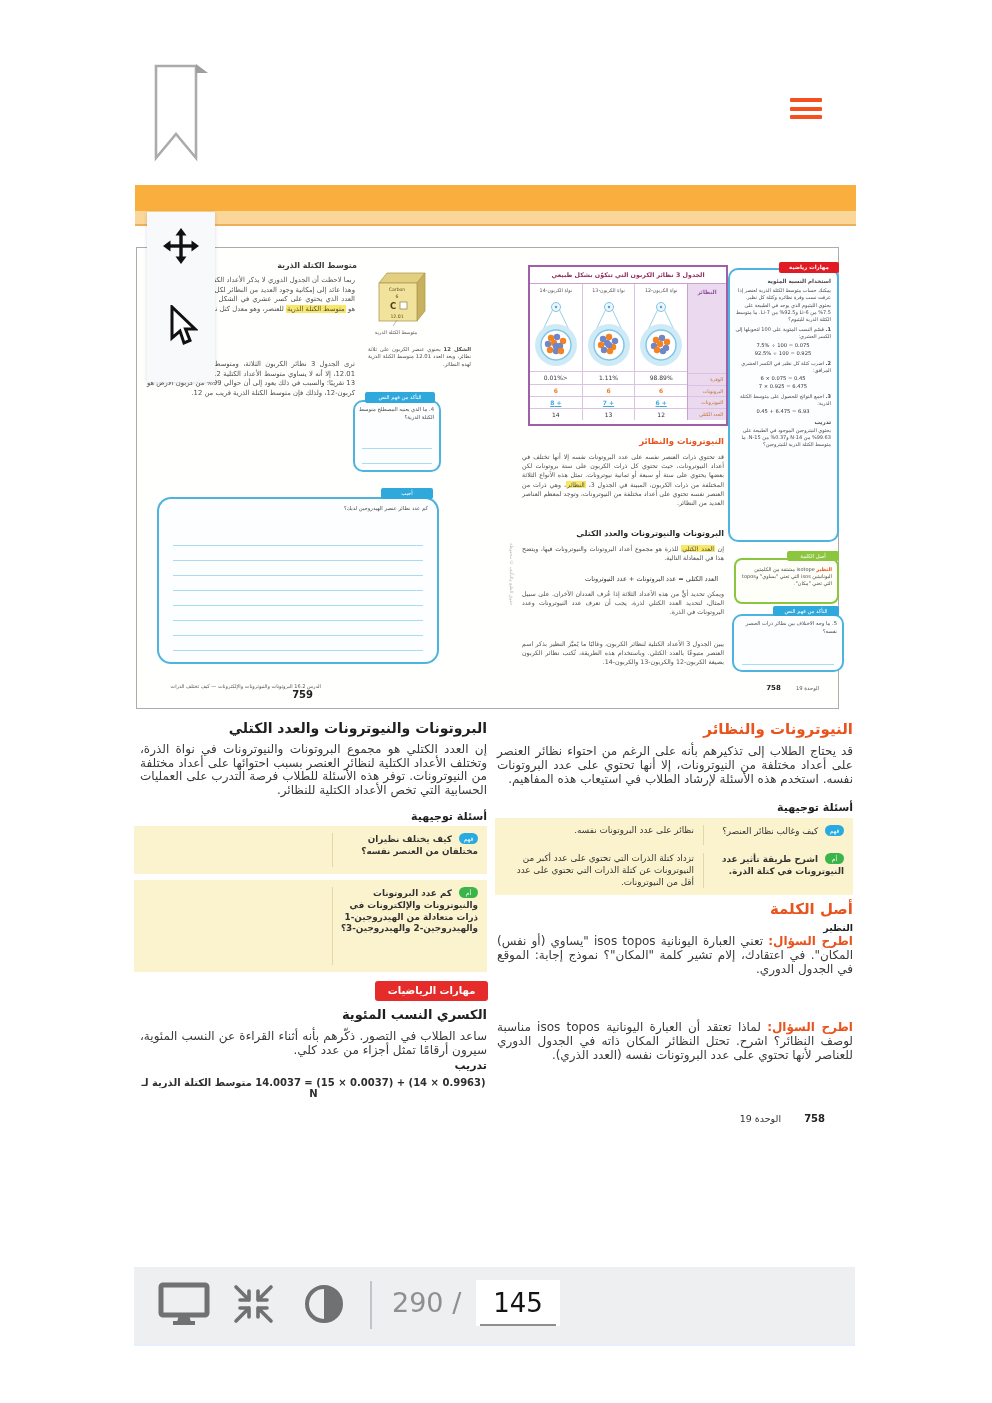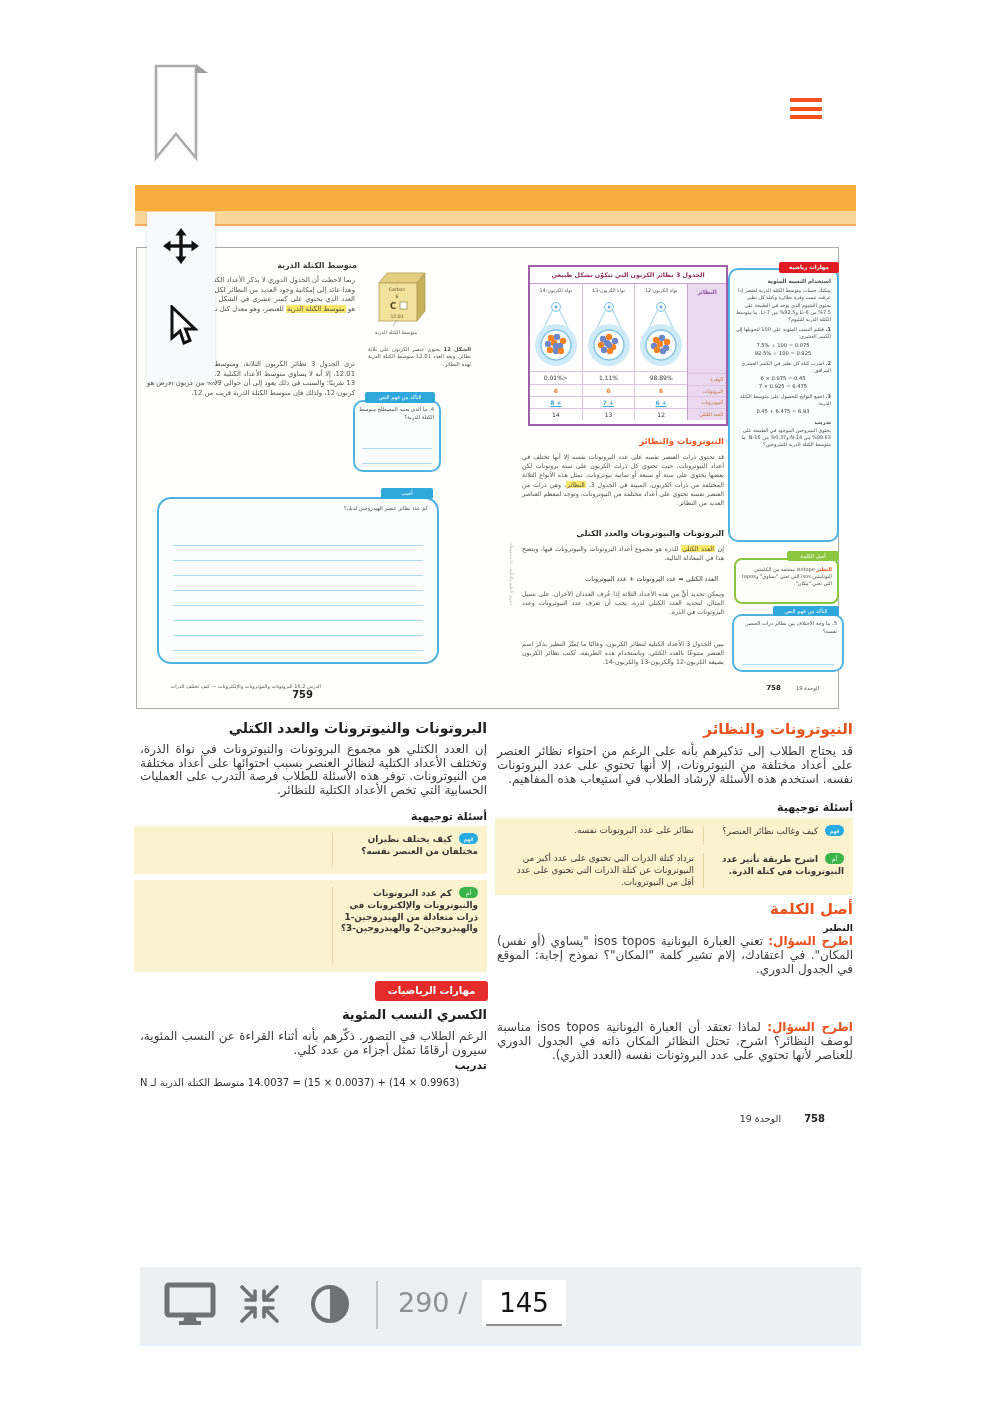--- a/index.html
+++ b/index.html
@@ -49,21 +49,21 @@
   .n-p{direction:rtl;text-align:justify;font-size:12px;line-height:14px;color:#3A3A3A;}
   .qa-box{background:#FBF3CE;display:flex;direction:rtl;padding:7px 9px;box-sizing:border-box;}
   .qa-q{width:41%;padding-left:8px;border-left:1px solid #E2D7A8;font-size:8.8px;line-height:11.8px;color:#333;text-align:right;}
   .qa-a{width:59%;padding-right:9px;font-size:8.8px;line-height:11.8px;color:#333;text-align:right;}
   .badge{display:inline-block;min-width:15px;height:11px;border-radius:6px;color:#fff;font-size:6px;line-height:11px;
          text-align:center;padding:0 2px;margin-left:4px;vertical-align:1px;}
   .badge-blue{background:#29ABE2;}
   .badge-green{background:#3BB54A;}
   .ask-label{font-weight:bold;color:#E8531E;}
   
-  .toolbar{left:140px;top:1267px;width:721px;height:77px;background:#EDEFF1;border-bottom:2px solid #E7F0FA;}
+  .toolbar{left:134px;top:1267px;width:721px;height:77px;background:#EDEFF1;border-bottom:2px solid #E7F0FA;}
   .tb-num{font-size:27px;color:#8F8F8F;}
   .page-input{position:absolute;left:342px;top:13px;width:84px;height:46px;background:#fff;border:none;
               text-align:center;font-size:26px;color:#141414;font-family:"DejaVu Sans",sans-serif;outline:none;padding:0;}
   .input-underline{position:absolute;left:346px;top:57px;width:76px;height:2px;background:#8E8E8E;}
   .gutter-v{writing-mode:vertical-rl;font-size:4.5px;color:#B9B9B9;letter-spacing:1px;}
 </style>
 </head>
 <body>
 
 <div id="root">
@@ -338,23 +338,23 @@
 
   <div class="abs qa-box" style="left:134px;top:880px;width:353px;min-height:92px;">
     <div class="qa-q" style="font-weight:bold;">
       <span class="badge badge-green" style="font-weight:normal;">أم</span>
       <span>كم عدد البروتونات والنيوترونات والإلكترونات في ذرات متعادلة من الهيدروجين-1 والهيدروجين-2 والهيدروجين-3؟</span>
     </div>
   </div>
 
   <div class="abs" style="left:375px;top:981px;width:113px;height:20px;background:#E62B2B;border-radius:3px;color:#fff;font-size:10px;font-weight:bold;line-height:20px;text-align:center;">مهارات الرياضيات</div>
   <div class="abs n-head-dark" style="left:287px;top:1007px;width:200px;font-size:13px;">الكسري النسب المئوية</div>
-  <div class="abs n-p" style="left:140px;top:1029px;width:347px;">الرغم الطلاب في التصور. ذكّرهم بأنه أثناء القراءة عن النسب المئوية، سيرون أرقامًا تمثل أجزاء من عدد كلي.</div>
+  <div class="abs n-p" style="left:140px;top:1029px;width:347px;">ساعد الطلاب في التصور. ذكّرهم بأنه أثناء القراءة عن النسب المئوية، سيرون أرقامًا تمثل أجزاء من عدد كلي.</div>
   <div class="abs n-head-dark" style="left:427px;top:1059px;width:60px;font-size:11px;">تدريب</div>
-  <div class="abs rtl" style="left:140px;top:1077px;width:347px;text-align:left;font-size:10px;color:#2E2E2E;">(0.9963 × 14) + (0.0037 × 15) = 14.0037 متوسط الكتلة الذرية لـ N</div>
+  <div class="abs rtl" style="left:140px;top:1077px;width:347px;text-align:center;font-size:10px;color:#2E2E2E;font-weight:bold;">(0.9963 × 14) + (0.0037 × 15) = 14.0037 متوسط الكتلة الذرية لـ N</div>
 
   <div class="abs rtl" style="left:690px;top:1107px;width:135px;text-align:right;">
     <span style="font-weight:bold;font-size:10px;color:#222;">758</span>
     <span style="font-size:9.5px;color:#333;margin-right:18px;">الوحدة 19</span>
   </div>
 
   <div class="abs toolbar">
     <div class="abs" style="left:24px;top:15px;">
       <svg width="52" height="44" viewBox="0 0 52 44">
         <rect x="3" y="3" width="46" height="30" rx="2" fill="none" stroke="#6F7173" stroke-width="5"></rect>

